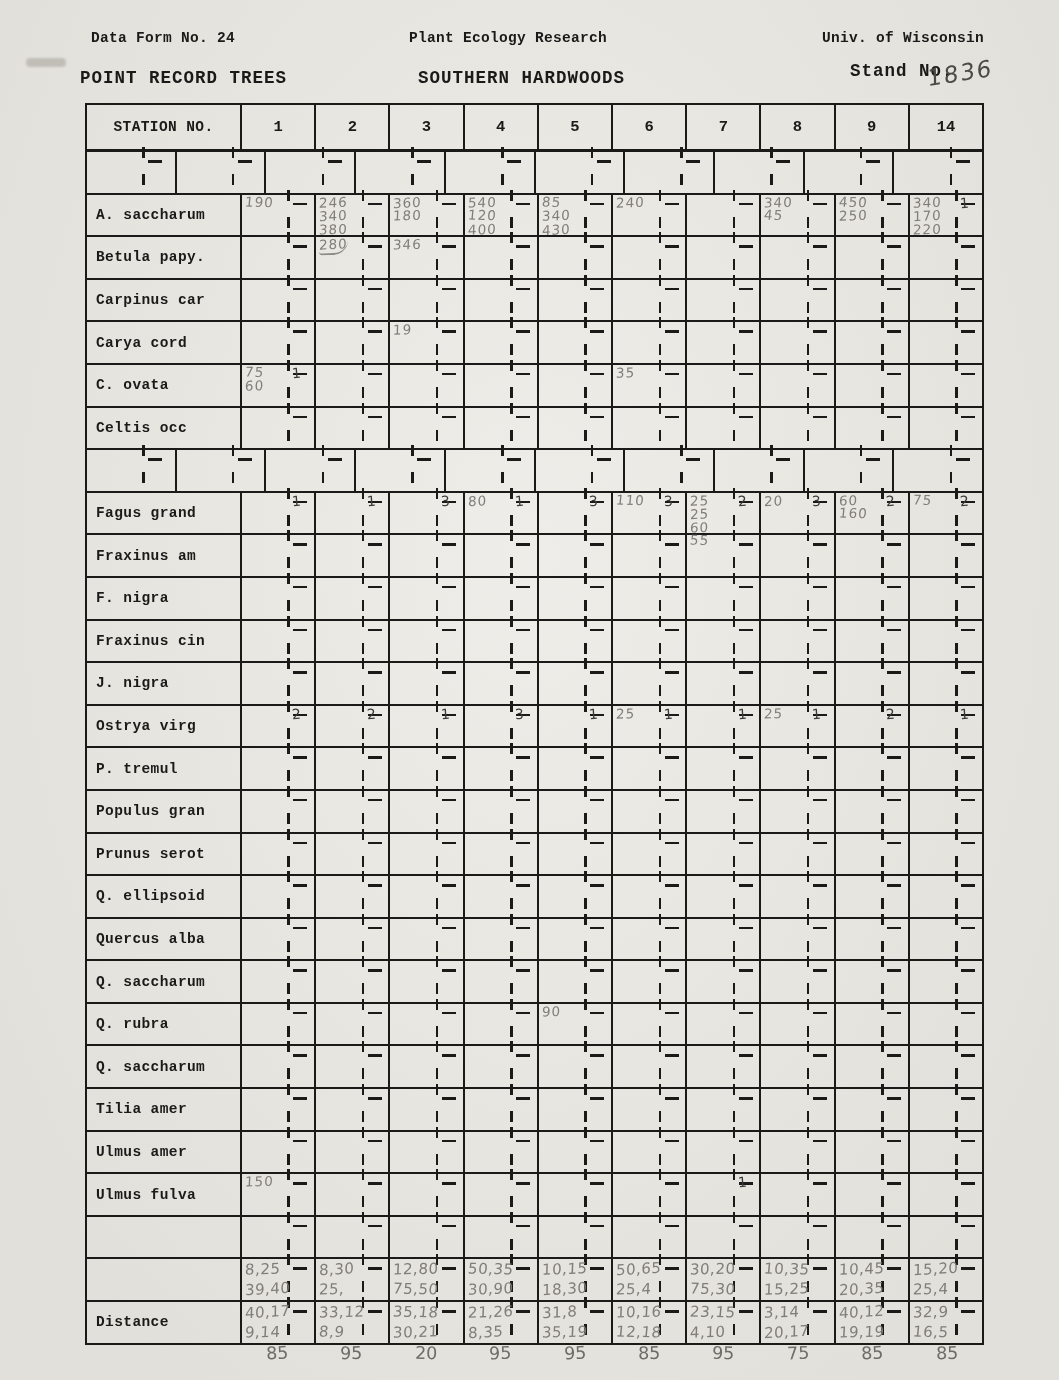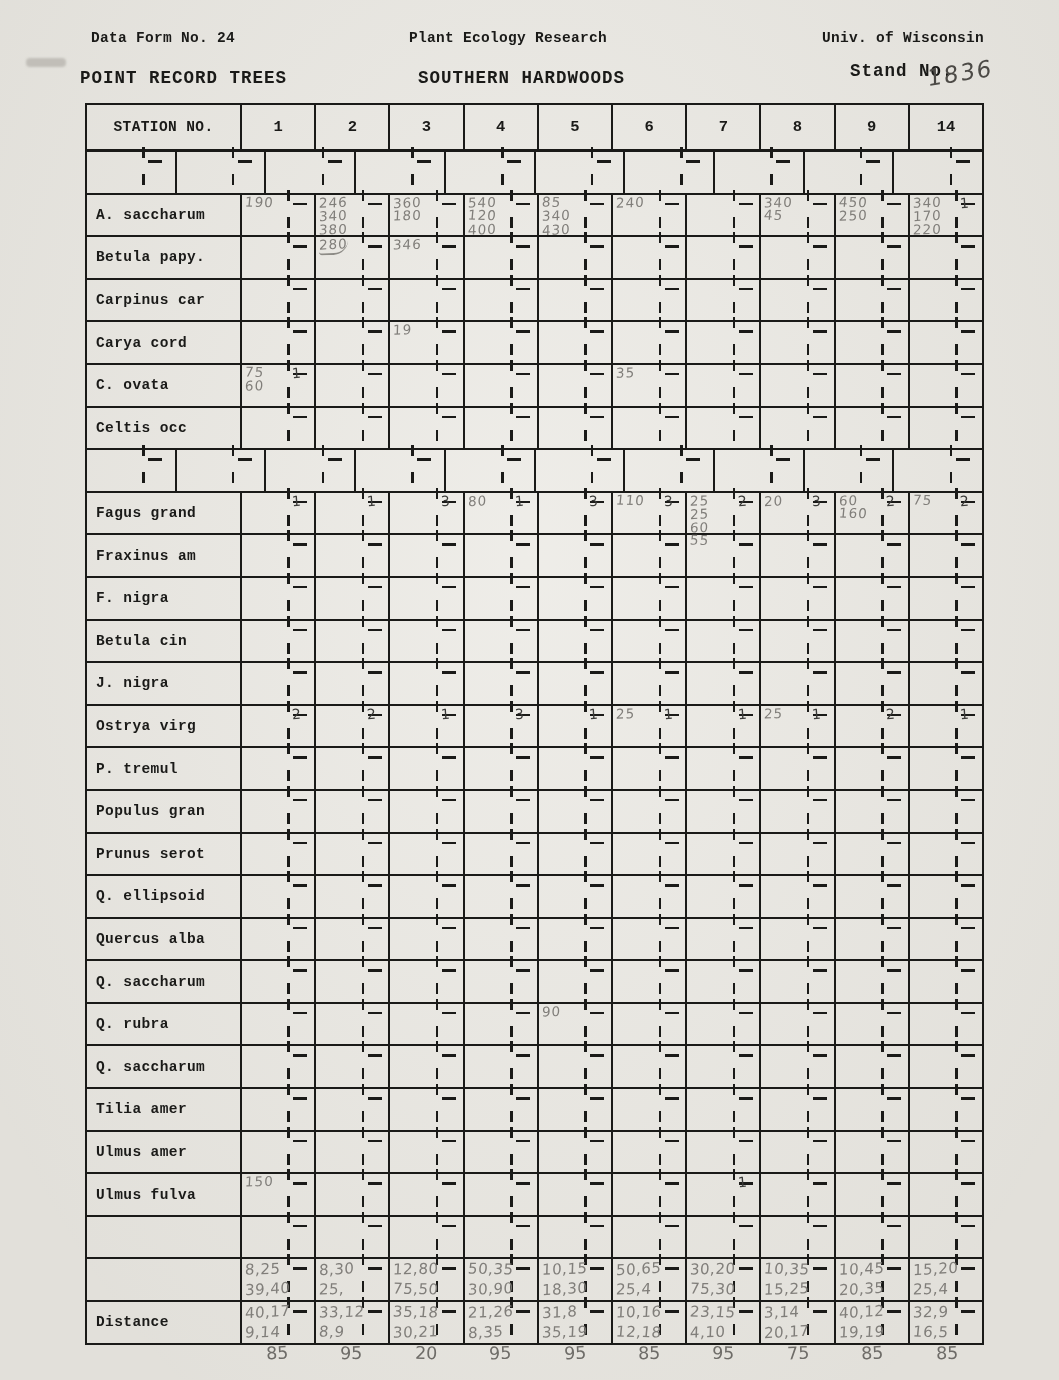--- a/index.html
+++ b/index.html
@@ -637,21 +637,21 @@
       <div class="dcell">
         <div class="divider"></div>
         <div class="hdash"></div>
       </div>
       <div class="dcell">
         <div class="divider"></div>
         <div class="hdash"></div>
       </div>
     </div>
     <div class="trow">
-      <div class="species-cell">Betula cin</div>
+      <div class="species-cell">Fraxinus cin</div>
       <div class="dcell">
         <div class="divider"></div>
         <div class="hdash"></div>
       </div>
       <div class="dcell">
         <div class="divider"></div>
         <div class="hdash"></div>
       </div>
       <div class="dcell">
         <div class="divider"></div>

